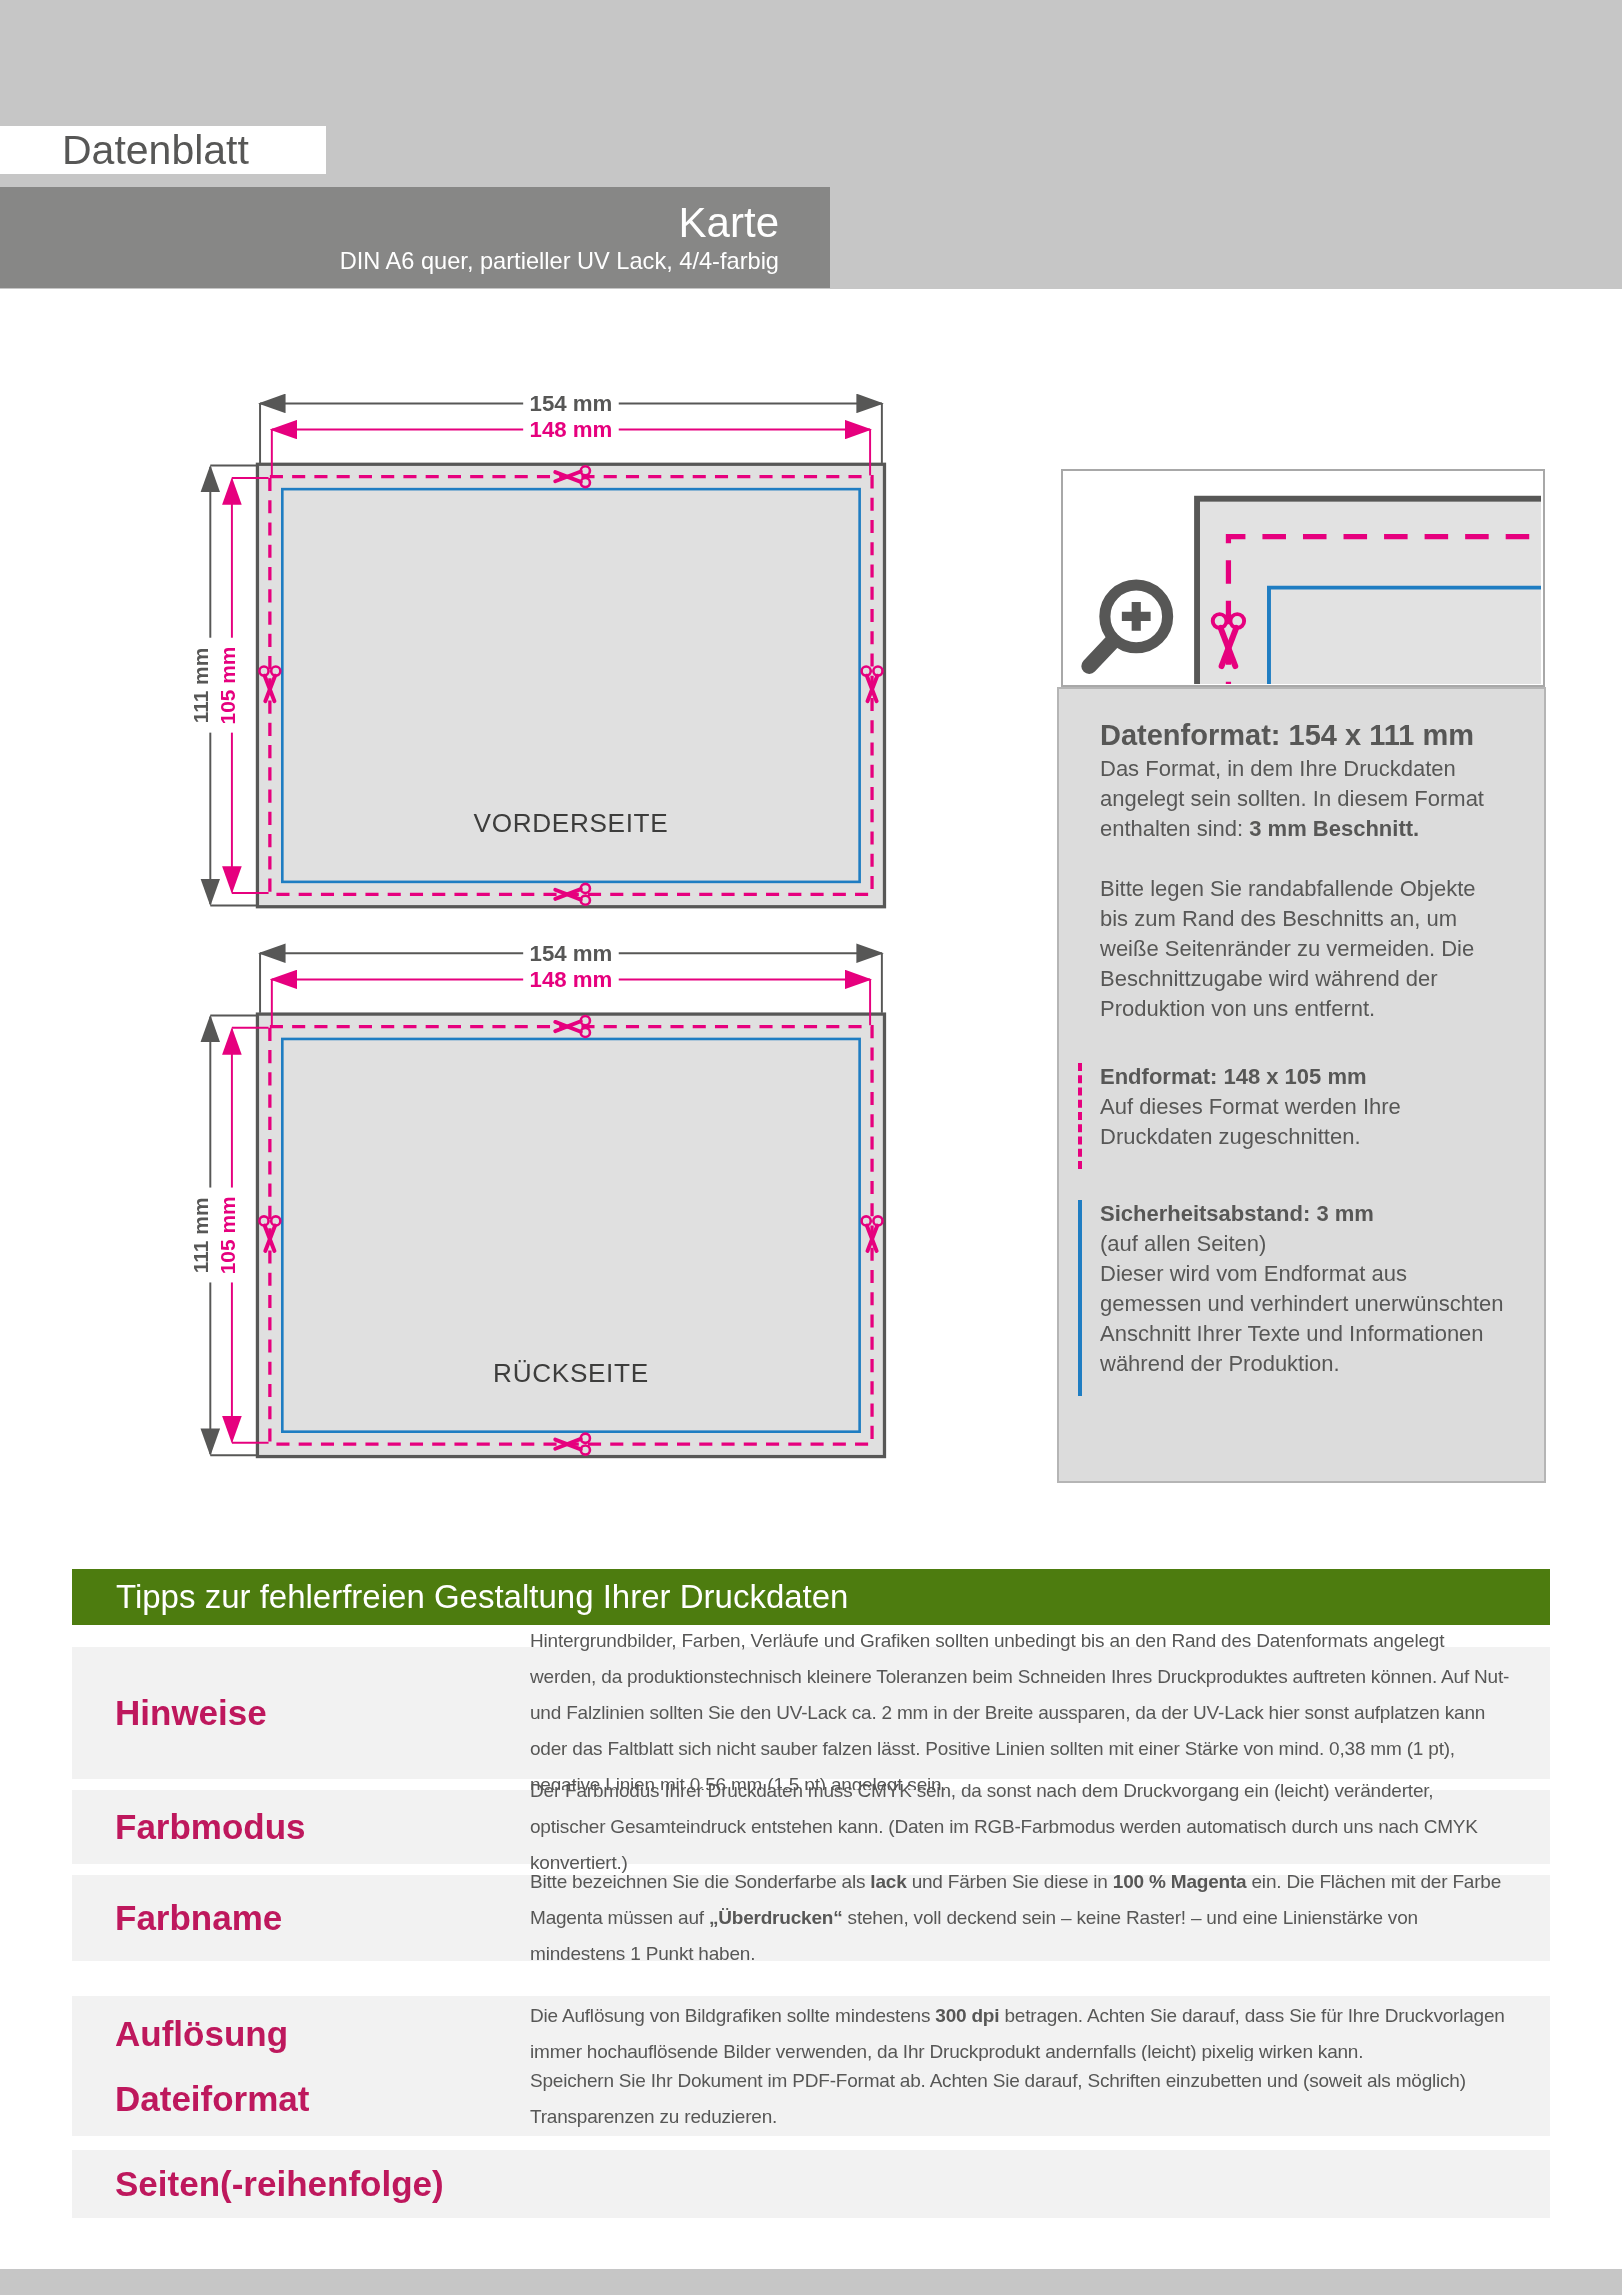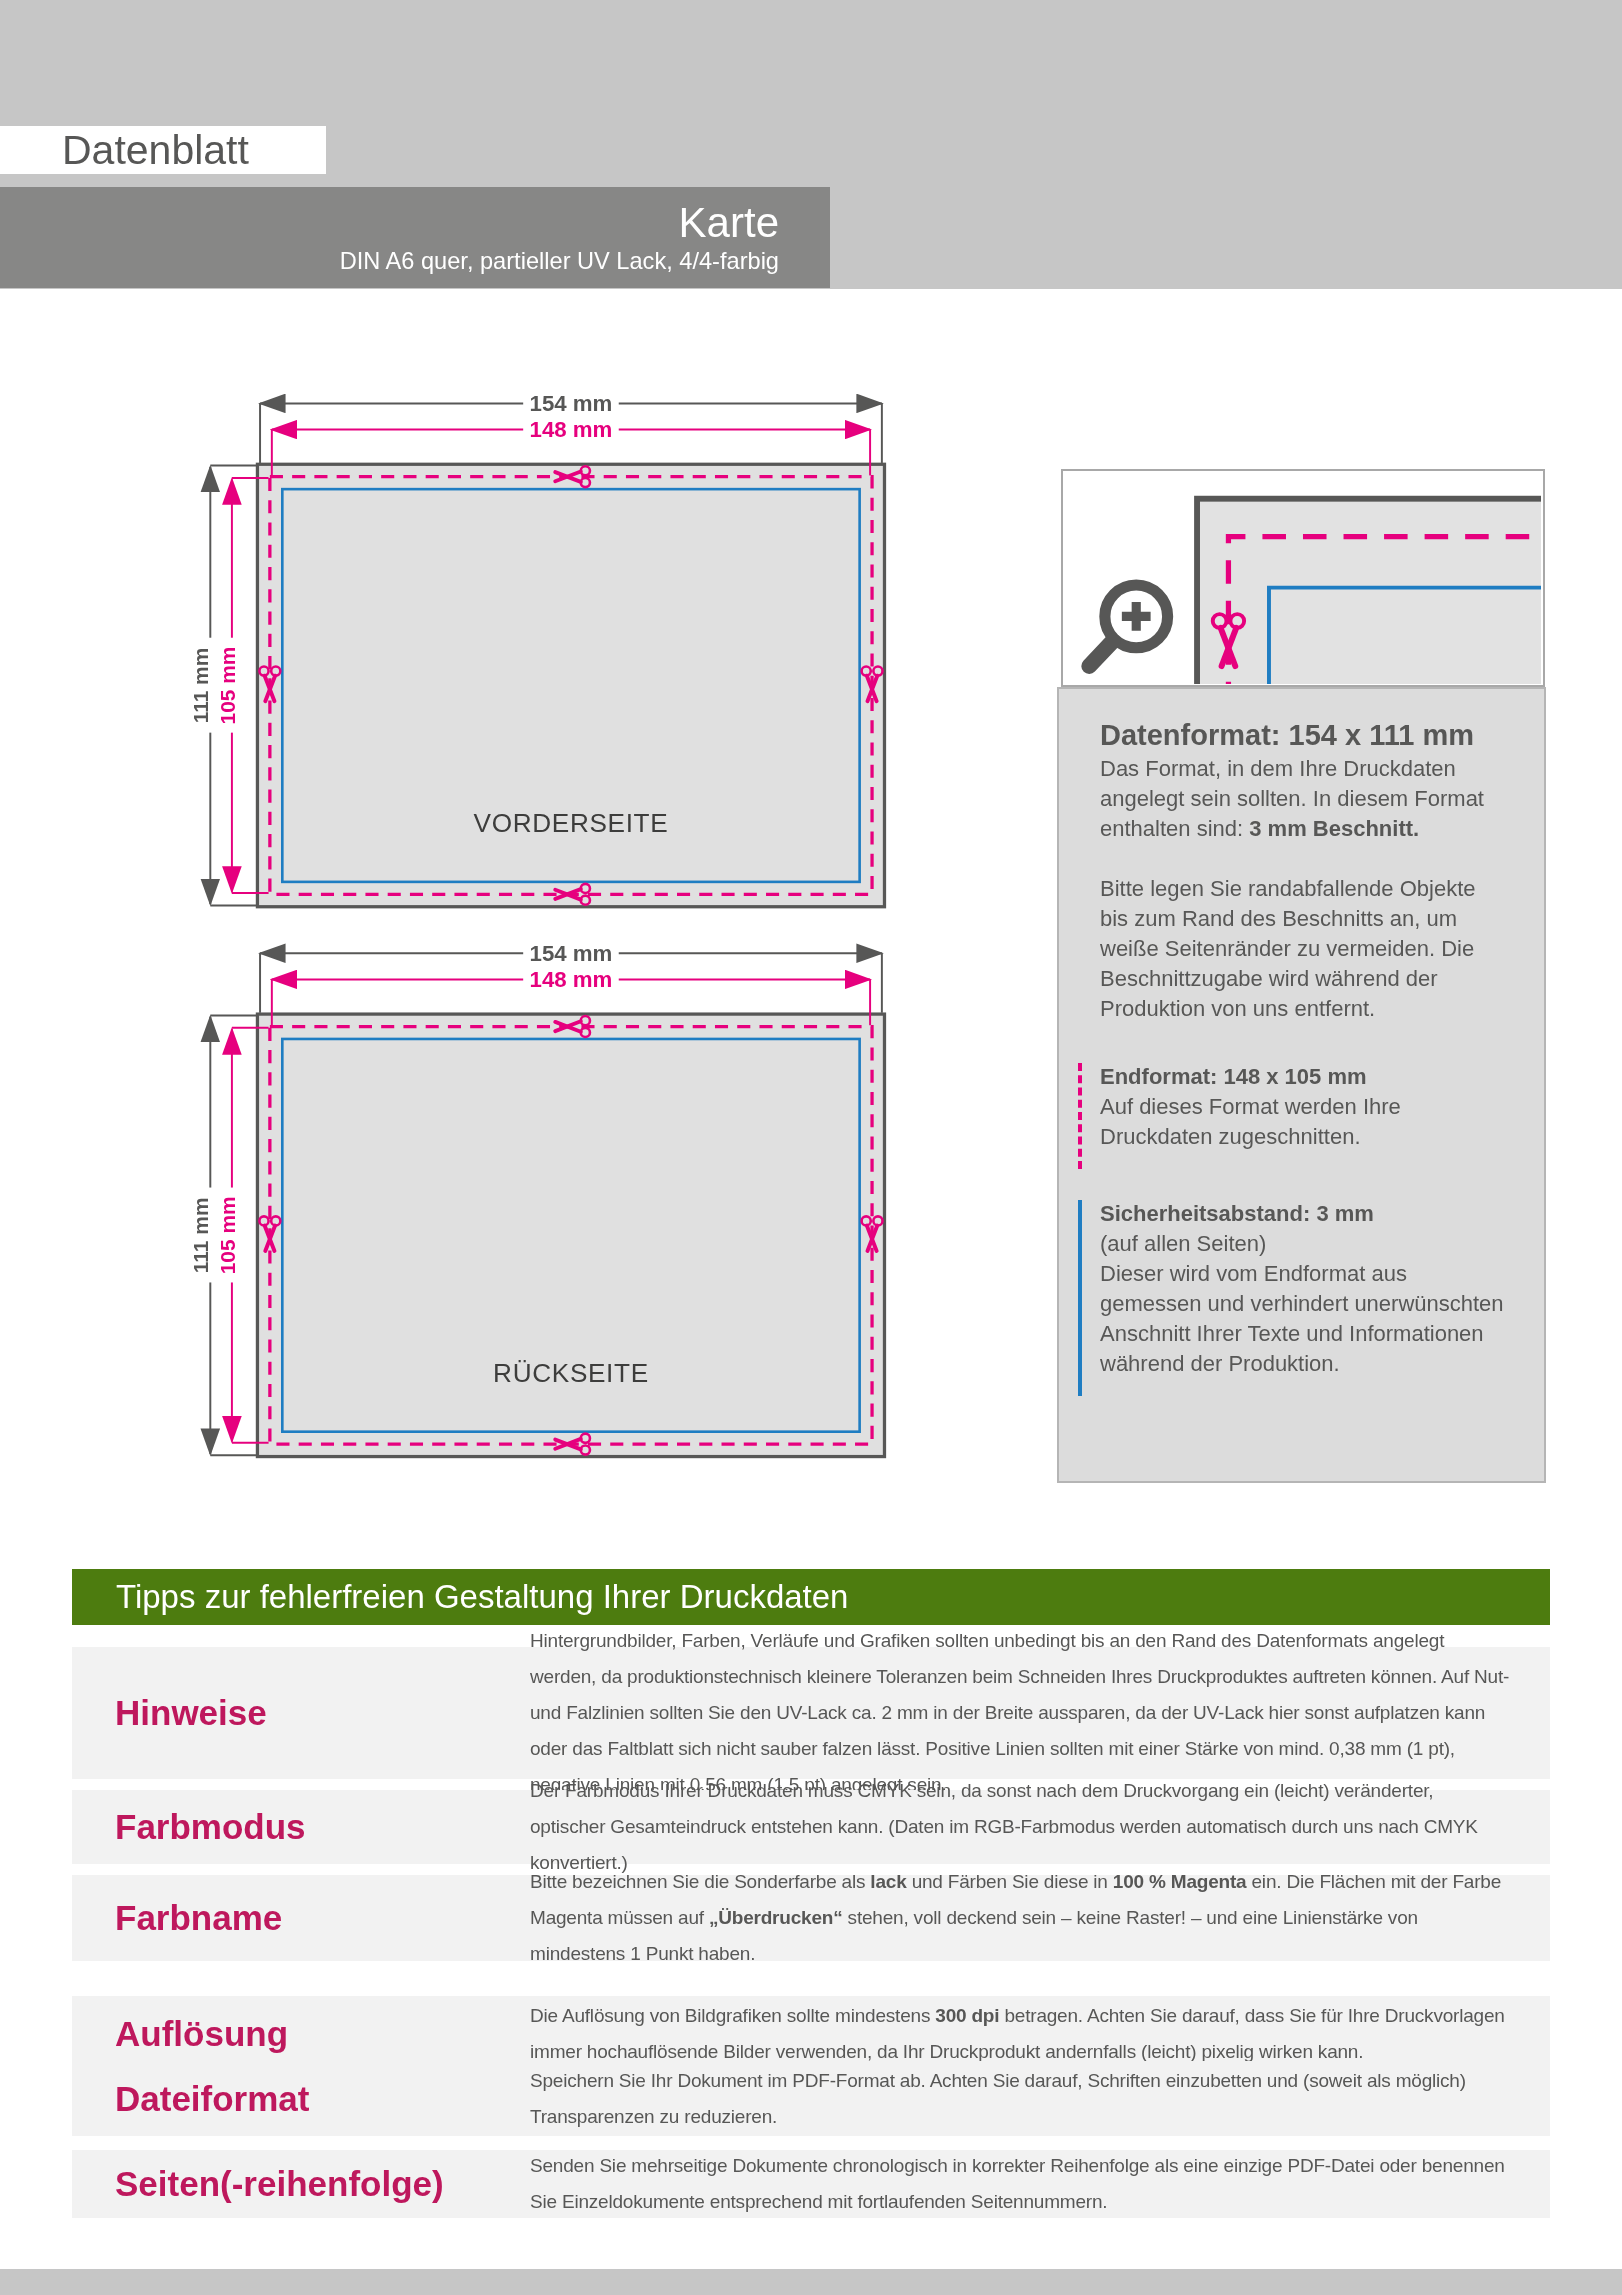--- a/index.html
+++ b/index.html
@@ -230,19 +230,18 @@
   <div class="abs row r4">
     <div class="lbl">Auflösung</div>
     <div class="txt"><span>Die Auflösung von Bildgrafiken sollte mindestens </span><span class="b">300 dpi</span><span> betragen. Achten Sie darauf, dass Sie für Ihre Druckvorlagen immer hochauflösende Bilder verwenden, da Ihr Druckprodukt andernfalls (leicht) pixelig wirken kann.</span></div>
   </div>
   <div class="abs row r5">
     <div class="lbl">Dateiformat</div>
     <div class="txt"><span>Speichern Sie Ihr Dokument im PDF-Format ab. Achten Sie darauf, Schriften einzubetten und (soweit als möglich) Transparenzen zu reduzieren.</span></div>
   </div>
   <div class="abs row r6">
     <div class="lbl">Seiten(-reihenfolge)</div>
-    <div class="txt"><span>Senden Sie mehrseitige Dokumente chronologisch in korrekter Reihenfolge als eine einzige PDF-Datei oder benennen Sie Einzeldokumente entsprechend mit fortlaufenden Seitennummern.</span></div>
   </div>
 
   <div class="abs band-bottom"></div>
 
 </div>
 
 
 </body></html>

